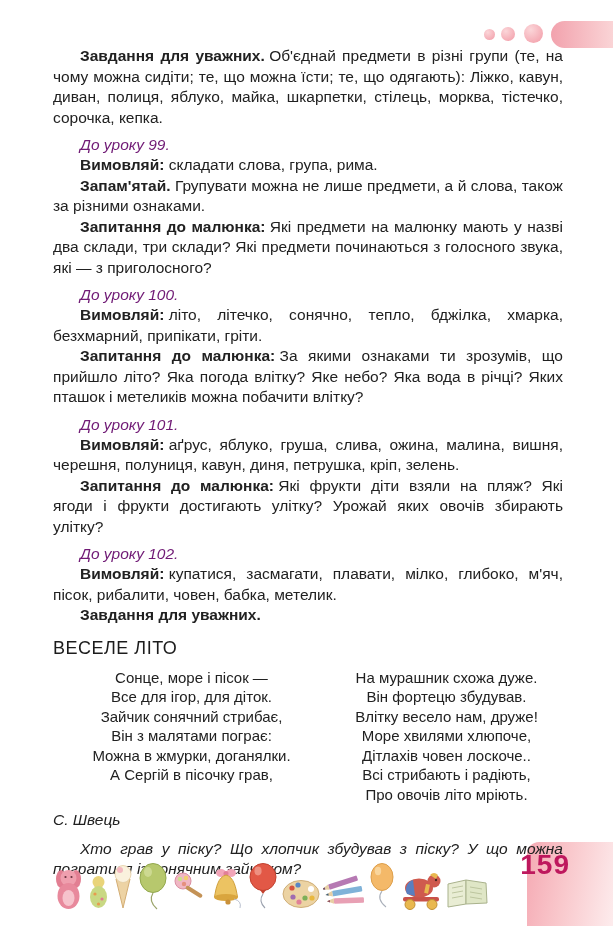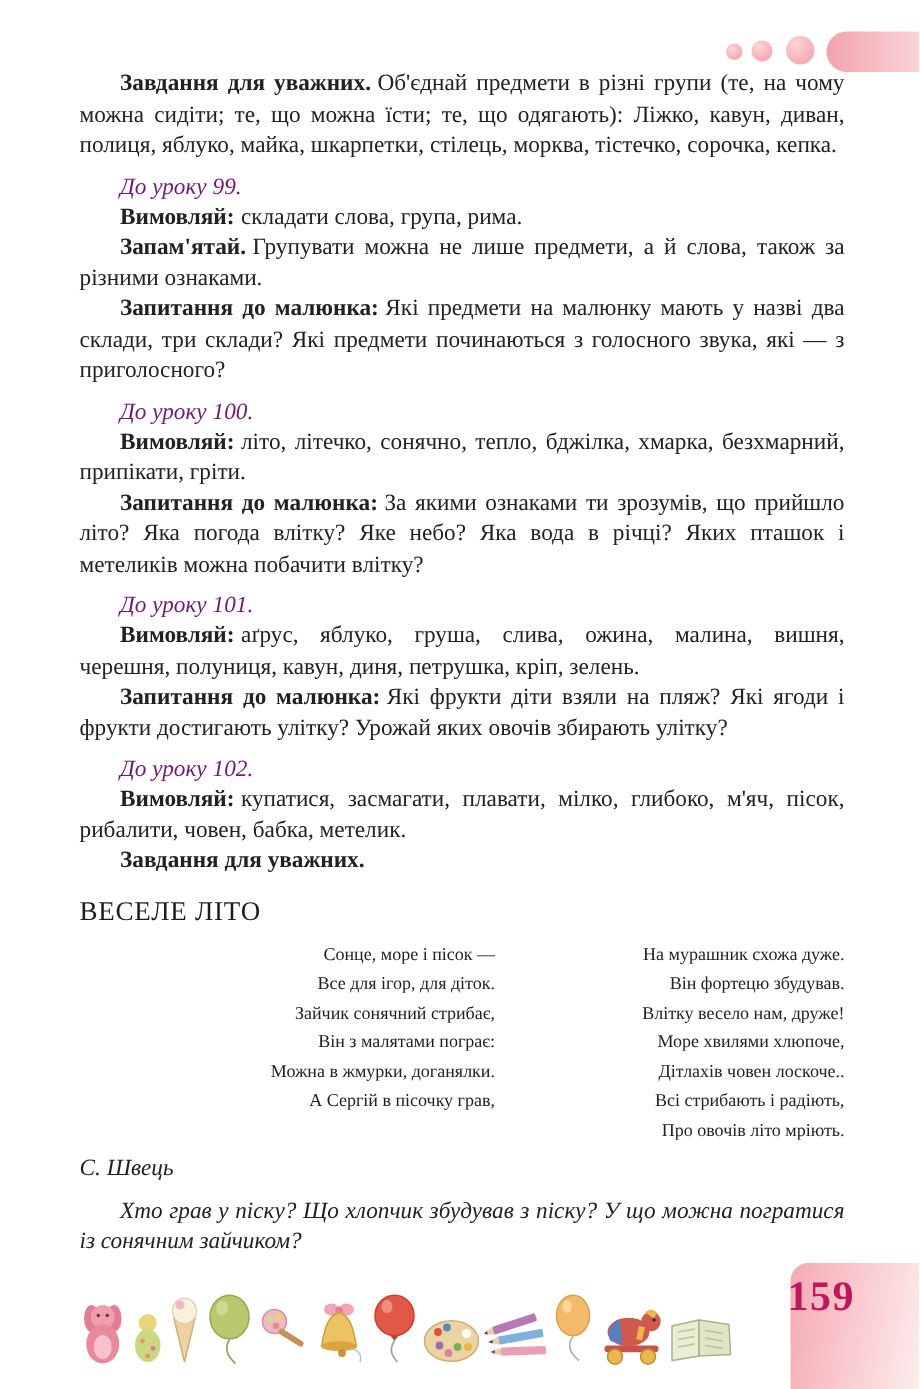--- a/index.html
+++ b/index.html
@@ -2,21 +2,21 @@
 <html><head>
 <meta charset="utf-8">
 <style>
   html, body { margin: 0; padding: 0; background: #ffffff; }
   .page {
     position: relative;
     width: 613px;
     height: 926px;
     background: #ffffff;
     overflow: hidden;
-    font-family: Liberation Serif, serif;
+    font-family: Liberation Sans, sans-serif;
     color: #212121;
   }
 
   
   .deco-dot {
     position: absolute;
     border-radius: 50%;
     background: radial-gradient(circle at 35% 30%, #fbd6d9, #f29aa6);
   }
   .deco-dot.d1 { left: 484px; top: 29px; width: 11px; height: 11px; }
@@ -66,23 +66,23 @@
     margin: 12px 0 9px 0;
     font-size: 18px;
     font-weight: normal;
     letter-spacing: 0.5px;
     color: #1c1c1c;
   }
   .poem { display: flex; }
   .poem-col { width: 277px; }
   .poem-col.right { width: 233px; }
   .poem-col p {
-    font-size: 12px;
+    font-size: 15px;
     line-height: 19.6px;
-    text-align: right;
+    text-align: center;
   }
   .author {
     font-style: italic;
     font-size: 15.5px;
     line-height: 20px;
     margin-top: 5px !important;
   }
   .questions {
     font-style: italic;
     font-size: 15.5px;

